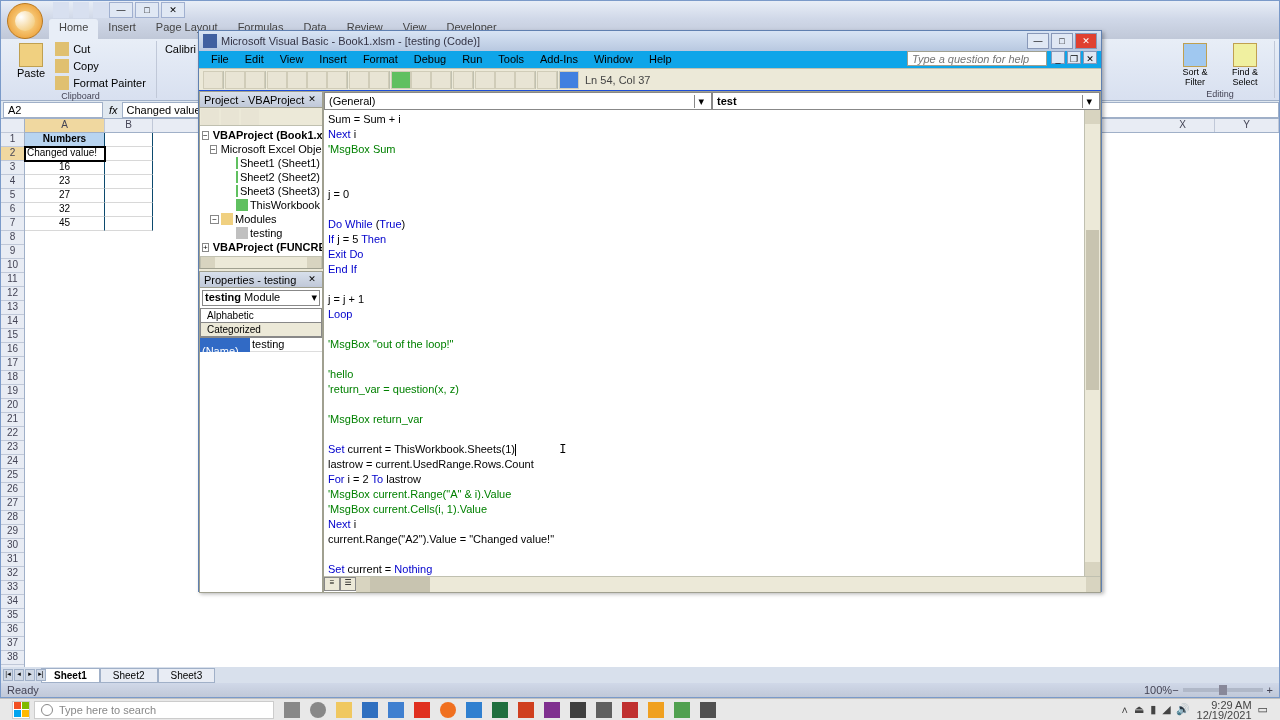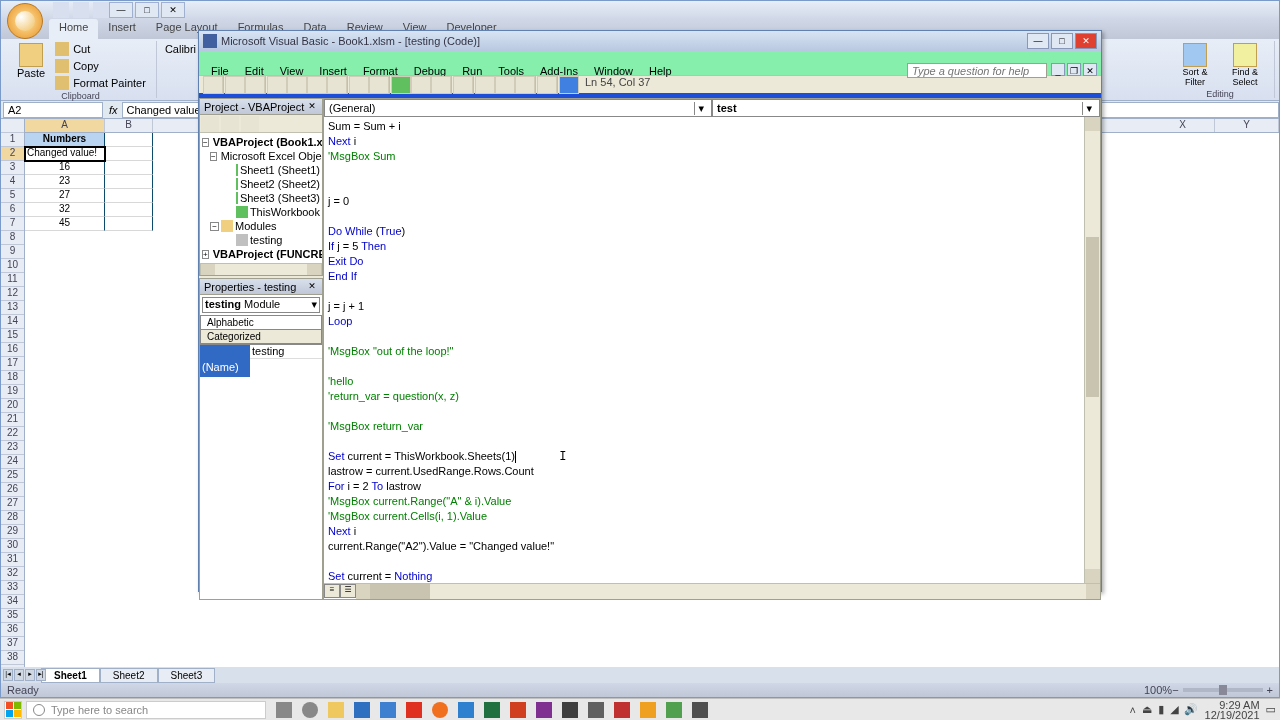--- a/index.html
+++ b/index.html
@@ -61,26 +61,26 @@
 .zoom-thumb { width: 8px; height: 10px; background: #889; position: absolute; left: 36px; top: -3px; }
 
 
 .vbe-window { position: absolute; top: 30px; left: 198px; width: 904px; height: 562px; background: #ece9d8; border: 1px solid #6080b0; box-shadow: 2px 2px 4px rgba(0,0,0,0.3); z-index: 10; }
 .vbe-titlebar { height: 20px; background: linear-gradient(#d8e4f4,#b8c8e0); display: flex; align-items: center; padding: 0 4px; }
 .vbe-title-icon { width: 14px; height: 14px; background: #4060a0; margin-right: 4px; }
 .vbe-title { flex: 1; color: #334; }
 .vbe-win-btn { width: 22px; height: 16px; background: #e0e8f4; border: 1px solid #8898b8; margin-left: 2px; text-align: center; font-size: 9px; line-height: 14px; }
 .vbe-win-btn.close { background: #e04030; color: #fff; }
 
-.vbe-menu { height: 18px; background: #86efac; display: flex; padding: 12px 4px; border-bottom: 1px solid #c0c0b0; }
+.vbe-menu { height: 18px; background: #0ea5e9; display: flex; padding: 0 4px; border-bottom: 1px solid #c0c0b0; }
 .vbe-menu-item { padding: 2px 8px; }
 .vbe-help { margin-left: auto; width: 140px; height: 15px; background: #fff; border: 1px solid #a0a090; color: #888; font-style: italic; padding: 0 4px; }
 .vbe-help-controls { display: flex; margin-left: 2px; }
 
-.vbe-toolbar { height: 22px; background: #ece9d8; display: flex; align-items: flex-start; padding: 0 4px; gap: 0; border-bottom: 5px solid #1d4ed8; }
+.vbe-toolbar { height: 22px; background: #ece9d8; display: flex; align-items: center; padding: 0 4px; gap: 0; border-bottom: 1px solid #1d4ed8; }
 .vbe-tool { width: 20px; height: 18px; background: #e8e4d4; border: 1px solid #d0ccb8; }
 .vbe-tool.sep { width: 2px; background: transparent; border: none; border-left: 1px solid #c0c0b0; }
 .vbe-pos { margin-left: 6px; color: #444; }
 
 .vbe-body { display: flex; height: 502px; }
 .vbe-left { width: 124px; display: flex; flex-direction: column; }
 .vbe-panel-title { height: 16px; background: linear-gradient(#d8e0ec,#c0c8d8); padding: 0 4px; display: flex; align-items: center; border-bottom: 1px solid #a0a090; }
 .vbe-panel-title .close { margin-left: auto; width: 12px; height: 12px; text-align: center; font-size: 9px; }
 .vbe-proj { flex: 0 0 178px; background: #fff; border: 1px solid #a0a090; overflow: hidden; }
 .vbe-proj-toolbar { height: 18px; background: #ece9d8; display: flex; gap: 2px; padding: 1px; border-bottom: 1px solid #c0c0b0; }
@@ -101,21 +101,21 @@
 .vbe-scroll-h .track { flex: 1; background: #ece9d8; }
 
 .vbe-props { flex: 1; background: #fff; border: 1px solid #a0a090; margin-top: 2px; display: flex; flex-direction: column; }
 .vbe-props-combo { height: 16px; border: 1px solid #888; margin: 2px; background: #fff; padding: 0 2px; font-size: 10px; display: flex; }
 .vbe-props-combo .dd { margin-left: auto; }
 .vbe-props-tabs { display: flex; flex-direction: column; }
 .vbe-props-tab { padding: 1px 6px; border: 1px solid #888; font-size: 10px; background: #ece9d8; }
 .vbe-props-tab.active { background: #fff; border-bottom: none; }
 .vbe-props-grid { border-top: 1px solid #888; }
 .vbe-prop-row { display: flex; height: 14px; border-bottom: 1px solid #ddd; font-size: 10px; }
-.vbe-prop-name { width: 50px; background: #316ac5; color: #fff; padding: 16px 2px; }
+.vbe-prop-name { width: 50px; background: #316ac5; color: #fff; padding: 7px 2px; }
 .vbe-prop-val { flex: 1; padding: 0 2px; }
 
 .vbe-code { flex: 1; background: #fff; border: 1px solid #a0a090; display: flex; flex-direction: column; }
 .vbe-code-combos { height: 18px; display: flex; }
 .vbe-combo { flex: 1; border: 1px solid #888; background: #fff; padding: 0 4px; font-size: 10px; display: flex; align-items: center; }
 .vbe-combo .dd { margin-left: auto; border-left: 1px solid #888; padding: 0 3px; }
 .code-body { flex: 1; display: flex; overflow: hidden; }
 .code-text { flex: 1; font-family: Consolas, "Courier New", monospace; font-size: 12px; line-height: 14px; padding: 2px 4px; white-space: pre; color: #000; }
 .code-text .kw { color: #0000cc; }
 .code-text .cm { color: #008000; }
@@ -124,21 +124,21 @@
 .code-scroll-v .arrow { height: 14px; background: #d8d4c0; }
 .code-scroll-v .thumb { position: absolute; left: 1px; right: 1px; top: 120px; height: 160px; background: #c8c4b0; }
 .code-bottom { height: 16px; display: flex; border-top: 1px solid #c0c0b0; }
 .code-view-btns { display: flex; }
 .code-view-btn { width: 16px; height: 14px; background: #ece9d8; border: 1px solid #888; font-size: 8px; text-align: center; }
 .code-scroll-h { flex: 1; background: #ece9d8; display: flex; }
 .code-scroll-h .arrow { width: 14px; background: #d8d4c0; }
 .code-scroll-h .thumb { width: 60px; background: #c8c4b0; margin-left: 0; }
 
 
-.taskbar { position: absolute; bottom: 0; left: 0; right: 0; height: 22px; background: #e8e8e8; border-top: 1px solid #c0c0c0; display: flex; align-items: center; padding: 0 4px; z-index: 20; }
+.taskbar { position: absolute; bottom: 0; left: 0; right: 0; height: 22px; background: #e8e8e8; border-top: 1px solid #c0c0c0; display: flex; align-items: center; padding: 0 12px; z-index: 20; }
 .start { width: 18px; height: 18px; background: #fff; border: 1px solid #ccc; display: flex; flex-wrap: wrap; }
 .start div { width: 7px; height: 7px; margin: 0.5px; }
 .start .r { background: #f25022; } .start .g { background: #7fba00; } .start .b { background: #00a4ef; } .start .y { background: #ffb900; }
 .search { width: 240px; height: 18px; background: #fff; border: 1px solid #ccc; margin-left: 4px; display: flex; align-items: center; padding: 0 6px; color: #888; gap: 6px; }
 .search .icon { width: 12px; height: 12px; border: 1.5px solid #888; border-radius: 50%; position: relative; }
 .tray-apps { display: flex; gap: 2px; margin-left: 6px; }
 .tray-app { width: 24px; height: 18px; background: transparent; display: flex; align-items: center; justify-content: center; }
 .tray-app .ico { width: 16px; height: 16px; background: #6080c0; }
 .systray { margin-left: auto; display: flex; align-items: center; gap: 6px; font-size: 9px; color: #444; }
 .clock { text-align: right; line-height: 10px; }

